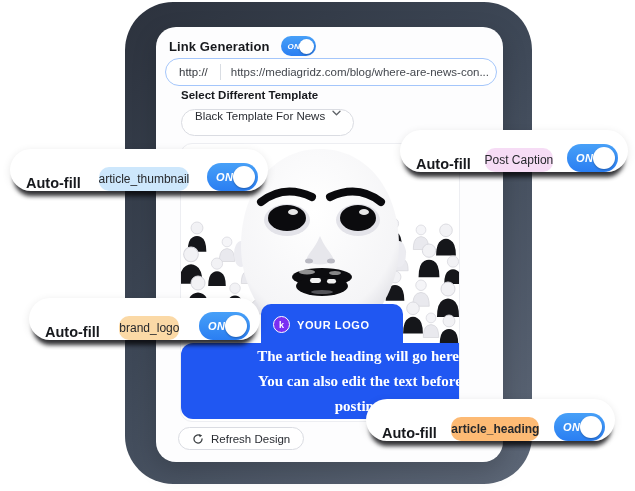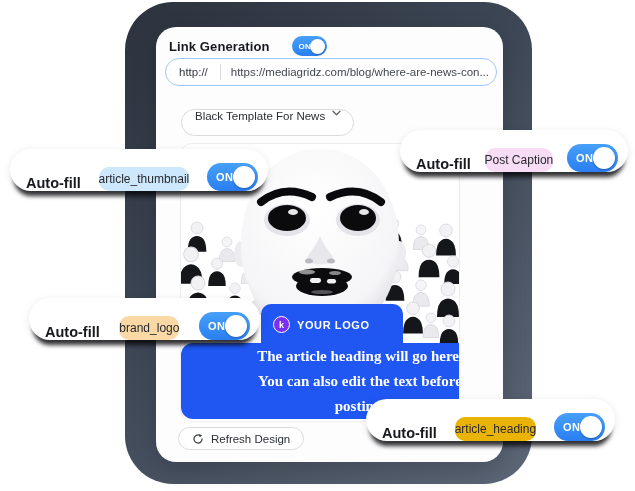--- a/index.html
+++ b/index.html
@@ -7,26 +7,26 @@
          font-family:"Liberation Sans",sans-serif;-webkit-font-smoothing:antialiased;}
 
   
   .tablet{position:absolute;left:125px;top:2px;width:407px;height:482px;border-radius:48px;
           background:linear-gradient(140deg,#2c323d 0%,#3e4857 45%,#5d6777 100%);}
 
   
   .card{position:absolute;left:156px;top:27px;width:347px;height:435px;border-radius:20px;
         background:#fdfdfe;box-shadow:0 8px 24px rgba(0,0,0,.18);}
 
-  .lg-row{position:absolute;left:13px;top:9px;display:flex;align-items:center;gap:23px;}
+  .lg-row{position:absolute;left:13px;top:9px;display:flex;align-items:center;gap:12px;}
   .lg-title{font-size:13px;font-weight:700;color:#17191d;letter-spacing:.1px;}
 
   
   .toggle{position:relative;display:inline-flex;align-items:center;border-radius:999px;
-          background:linear-gradient(180deg,#47a0f8 0%,#2a7ef2 100%);cursor:pointer;flex:0 0 auto;}
+          background:linear-gradient(180deg,#47a0f8 0%,#2a7ef2 100%);cursor:pointer;flex:0 0 auto;font-style:italic;}
   .toggle .on{color:#fff;font-weight:700;letter-spacing:.4px;}
   .toggle .knob{position:absolute;background:#fff;border-radius:50%;box-shadow:0 1px 2px rgba(0,0,0,.28);}
   .toggle.lg{width:51px;height:28px;}
   .toggle.lg .on{font-size:11px;padding-left:9px;}
   .toggle.lg .knob{width:22px;height:22px;right:3px;top:3px;}
   .toggle.sm{width:35px;height:20px;}
   .toggle.sm .on{font-size:8px;padding-left:6px;}
   .toggle.sm .knob{width:15px;height:15px;right:2.5px;top:2.5px;}
 
   
@@ -87,20 +87,21 @@
         <span class="knob"></span>
       </div>
     </div>
 
     <div class="urlbar">
       <span class="scheme">http://</span>
       <span class="vdiv"></span>
       <span class="urltext">https://mediagridz.com/blog/where-are-news-con...</span>
     </div>
 
+    <div class="sec-label">Select Different Template</div>
 
     <div class="dropdown">
       <span>Black Template For News</span>
       <svg width="9" height="6" viewBox="0 0 9 6">
         <path d="M1 1.2 L4.5 4.8 L8 1.2" fill="none" stroke="#5f6368" stroke-width="1.3" stroke-linecap="round" stroke-linejoin="round"></path>
       </svg>
     </div>
 
     <div class="preview">
       <svg class="art" width="278" height="277" viewBox="0 0 278 277">
@@ -209,20 +210,20 @@
     <span class="af">Auto-fill</span>
     <span class="badge" style="background-color: rgb(251, 217, 166);">brand_logo</span>
     <div class="toggle lg">
       <span class="on">ON</span>
       <span class="knob"></span>
     </div>
   </div>
 
   <div class="pill p4">
     <span class="af">Auto-fill</span>
-    <span class="badge" style="background-color: #eab308;">article_heading</span>
+    <span class="badge" style="background-color: #fdba74; font-weight: bold;">article_heading</span>
     <div class="toggle lg">
       <span class="on">ON</span>
       <span class="knob"></span>
     </div>
   </div>
 
 </div>
 
 </body></html>

